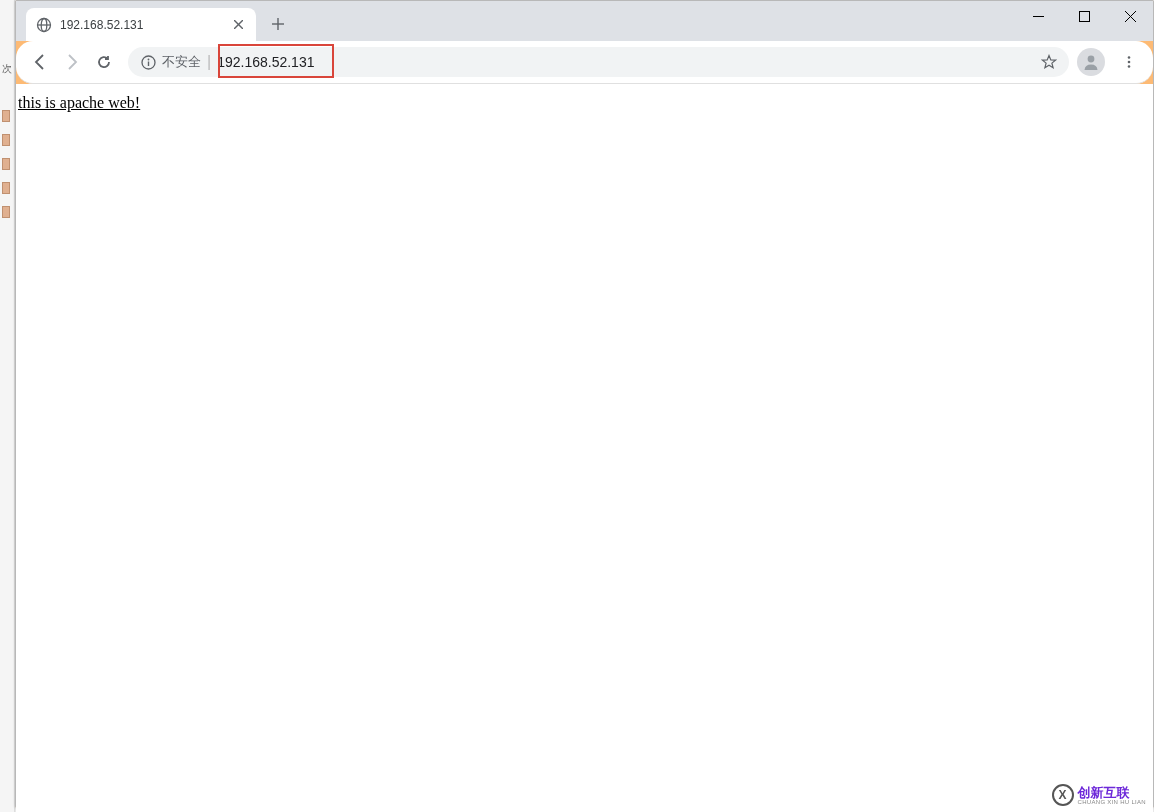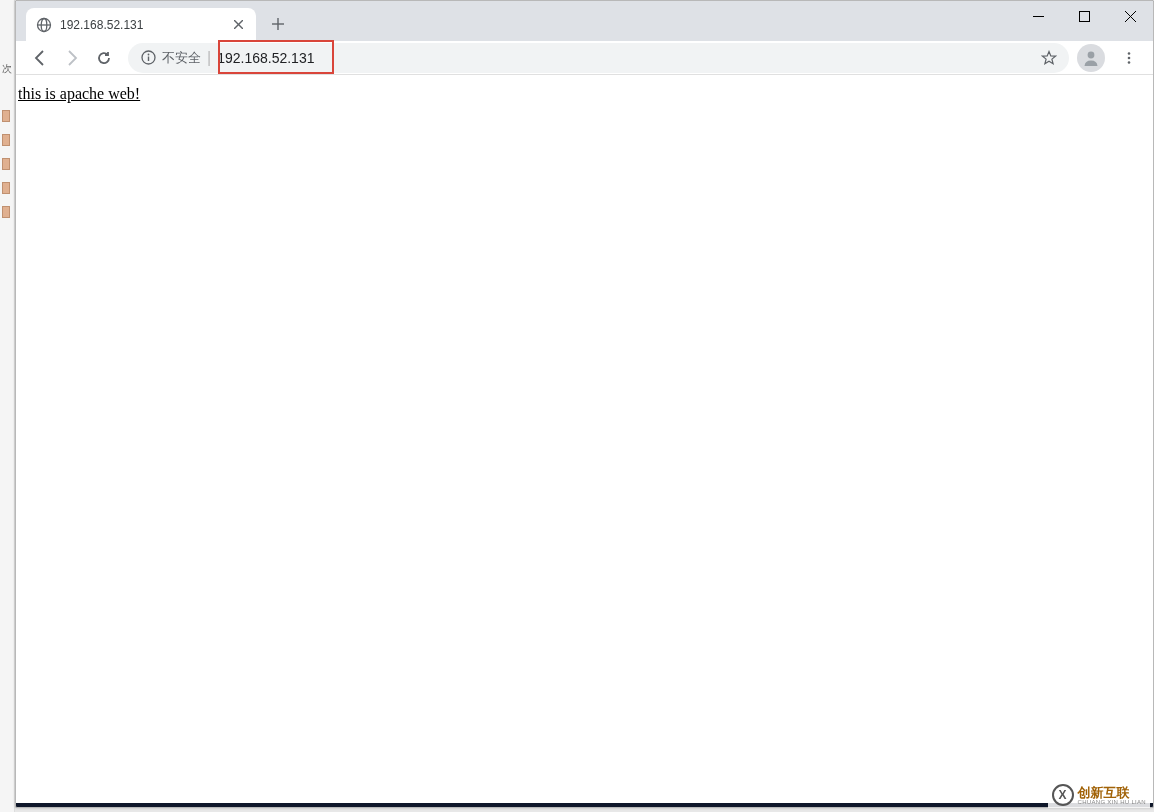--- a/index.html
+++ b/index.html
@@ -43,21 +43,21 @@
       left: 2px;
       font-size: 10px;
       color: #666;
     }
     .browser-window {
       position: absolute;
       left: 15px;
       top: 0;
       width: 1139px;
       height: 808px;
-      background: #0f172a;
+      background: #fdba74;
       border: 1px solid #b8b8b8;
       border-radius: 2px;
       box-shadow: 0 0 3px rgba(0,0,0,0.2);
     }
     .title-bar {
       height: 40px;
       background: #dee1e6;
       display: flex;
       align-items: flex-end;
       position: relative;
@@ -121,26 +121,27 @@
     .win-ctrl {
       width: 46px;
       height: 30px;
       display: flex;
       align-items: center;
       justify-content: center;
       cursor: pointer;
       color: #000;
     }
     .toolbar {
-      height: 34px;
+      height: 43px;
       background: #fff;
       border-bottom: 1px solid #e0e0e0;
       display: flex;
       align-items: center;
       padding: 0 8px;
+      border-radius: 17px;
     }
     .nav-btn {
       width: 32px;
       height: 32px;
       display: flex;
       align-items: center;
       justify-content: center;
       cursor: pointer;
       color: #5f6368;
       border-radius: 50%;
@@ -259,21 +260,21 @@
       color: #555;
     }
     .watermark-text {
       display: flex;
       flex-direction: column;
       line-height: 1;
     }
     .watermark-main {
       font-size: 13px;
       font-weight: bold;
-      color: #a16207;
+      color: #6d28d9;
     }
     .watermark-sub {
       font-size: 6px;
       color: #888;
       letter-spacing: 0.3px;
     }
     svg { display: block; }
   </style>
 </head>
 <body>

